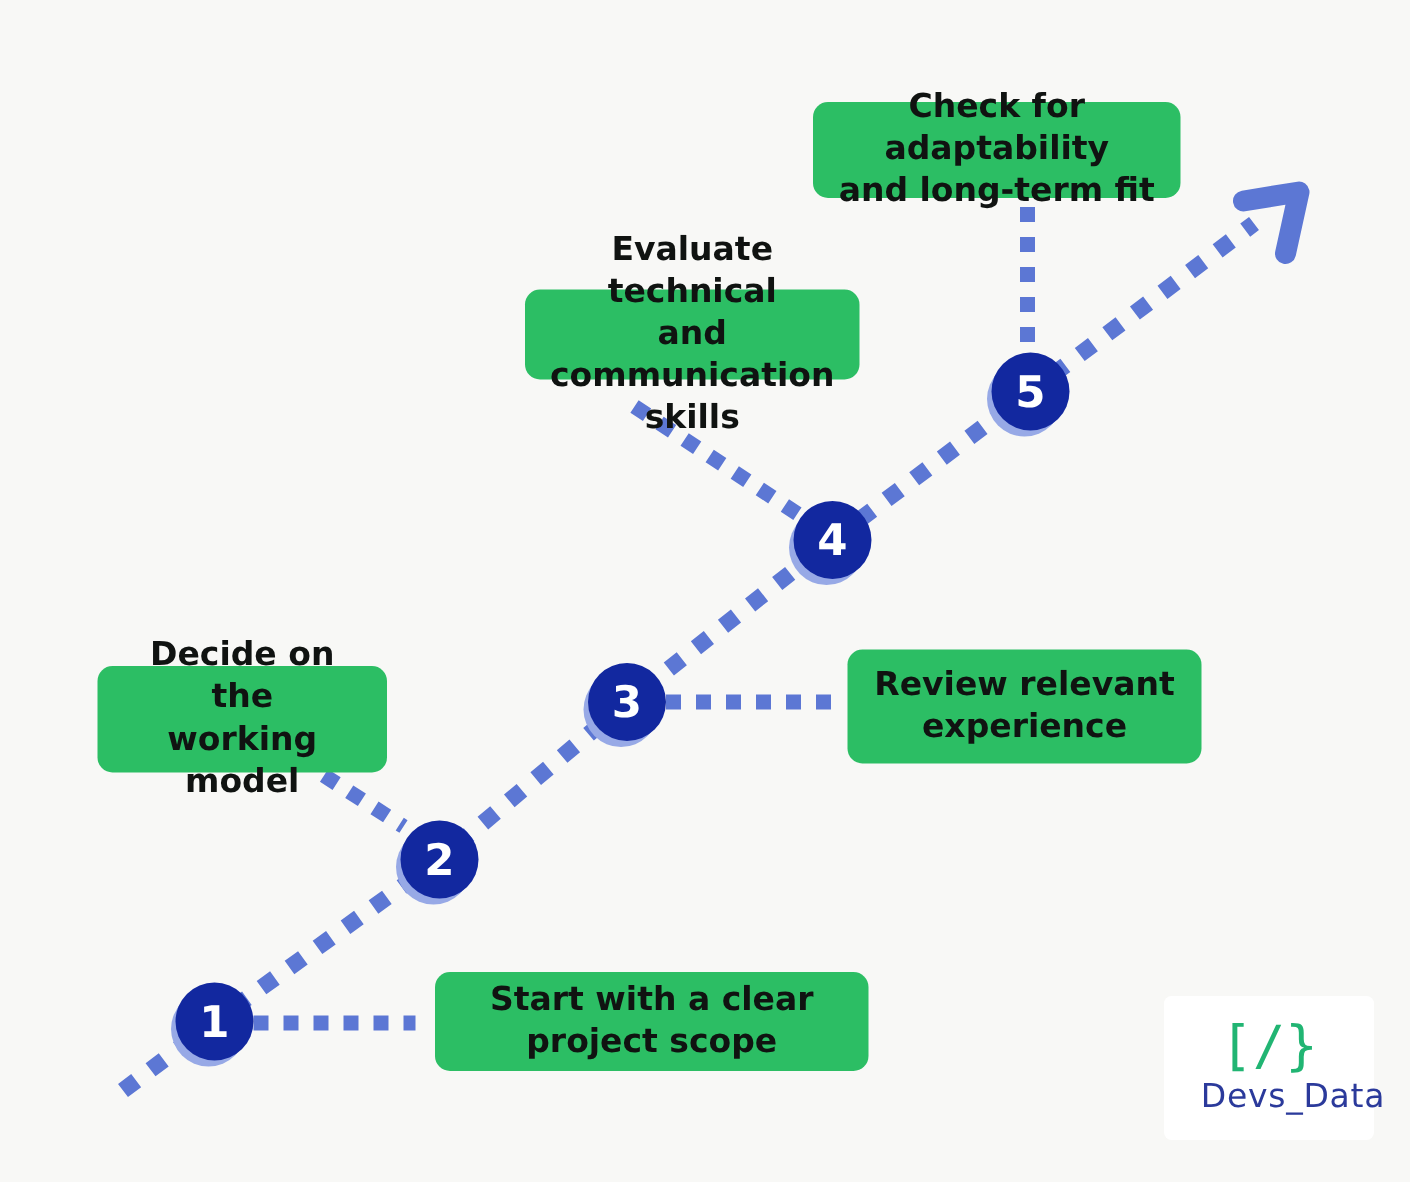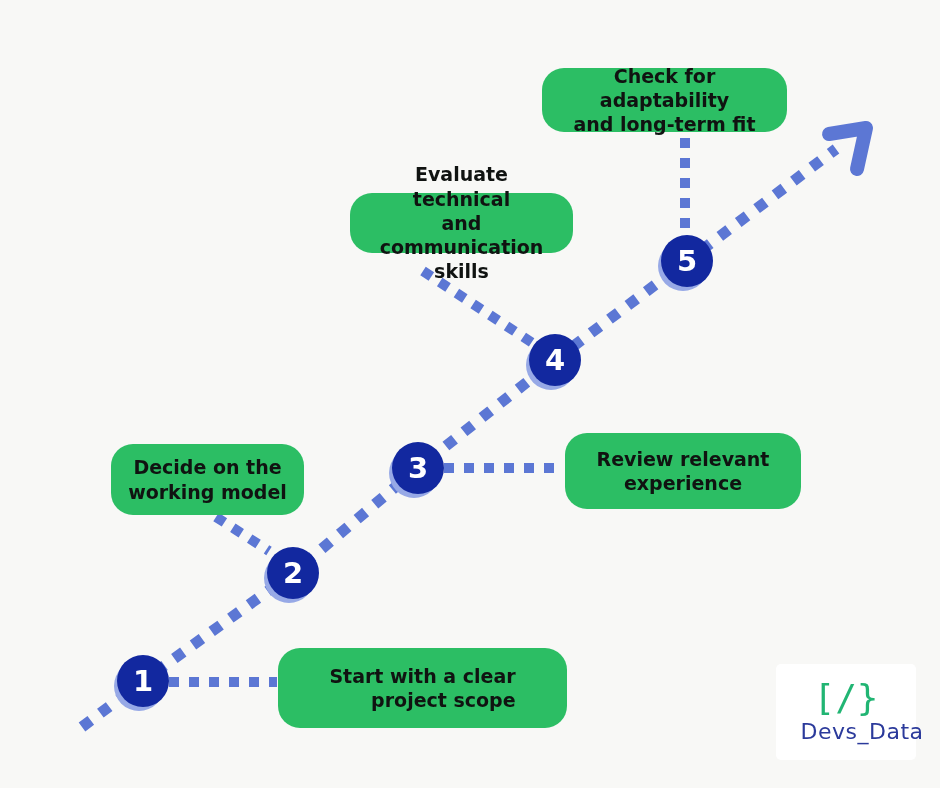--- a/index.html
+++ b/index.html
@@ -20,28 +20,28 @@
   }
   .circle {
     position:absolute; width:52px; height:52px; border-radius:50%;
     background:var(--navy,#12289F); color:#ffffff;
     display:flex; align-items:center; justify-content:center;
     font-size:29px; font-weight:700; z-index:3;
     box-shadow:-4px 5px 0 -1px var(--shadow,#97A9E6);
   }
   .box {
     position:absolute; background:var(--green,#2CBE64);
-    border-radius:22px; color:var(--ink,#101311);
-    font-weight:700; font-size:19px; line-height:1.28;
+    border-radius:10px; color:var(--ink,#101311);
+    font-weight:700; font-size:22px; line-height:1.28;
     text-align:center; display:flex; align-items:center; justify-content:center;
     padding:4px 16px; box-sizing:border-box; z-index:2;
     white-space:pre-line;
   }
-  .b1 { left:278px; top:648px; width:289px; height:80px;text-align:right; }
-  .b2 { left:65px;  top:444px; width:193px; height:71px;margin-left:46px; }
+  .b1 { left:290px; top:648px; width:289px; height:66px; }
+  .b2 { left:65px;  top:444px; width:193px; height:71px; }
   .b3 { left:565px; top:433px; width:236px; height:76px; }
   .b4 { left:350px; top:193px; width:223px; height:60px; }
   .b5 { left:542px; top:68px;  width:245px; height:64px; }
   .c1 { left:117px; top:655px; }
   .c2 { left:267px; top:547px; }
   .c3 { left:392px; top:442px; }
   .c4 { left:529px; top:334px; }
   .c5 { left:661px; top:235px; }
   .logo-card {
     position:absolute; left:776px; top:664px; width:140px; height:96px;

